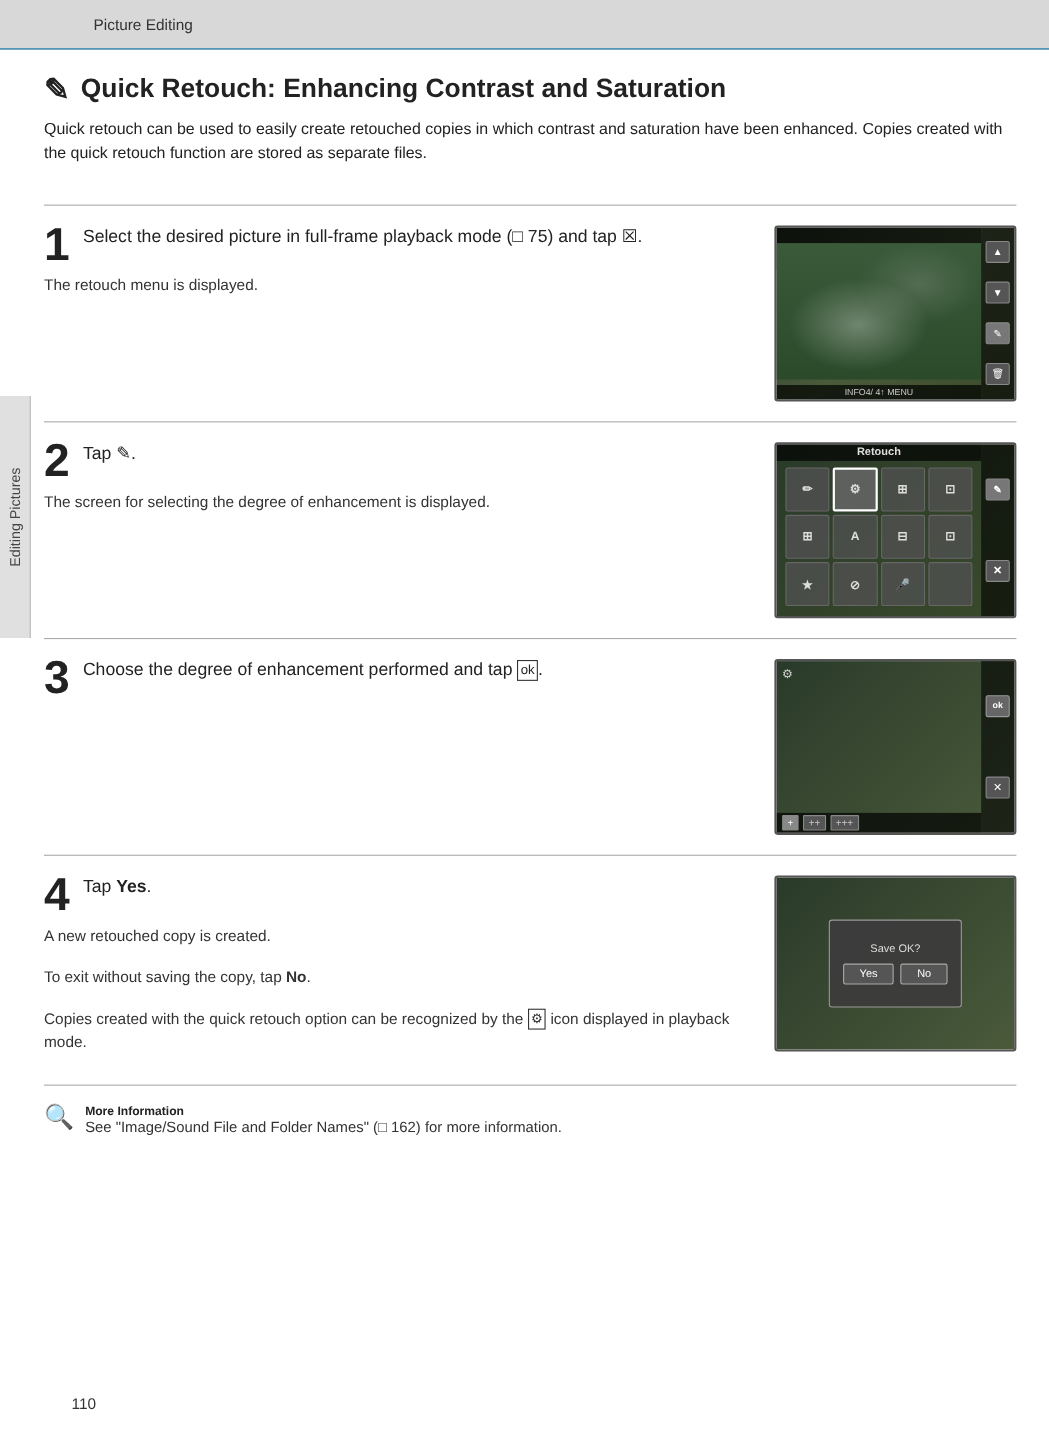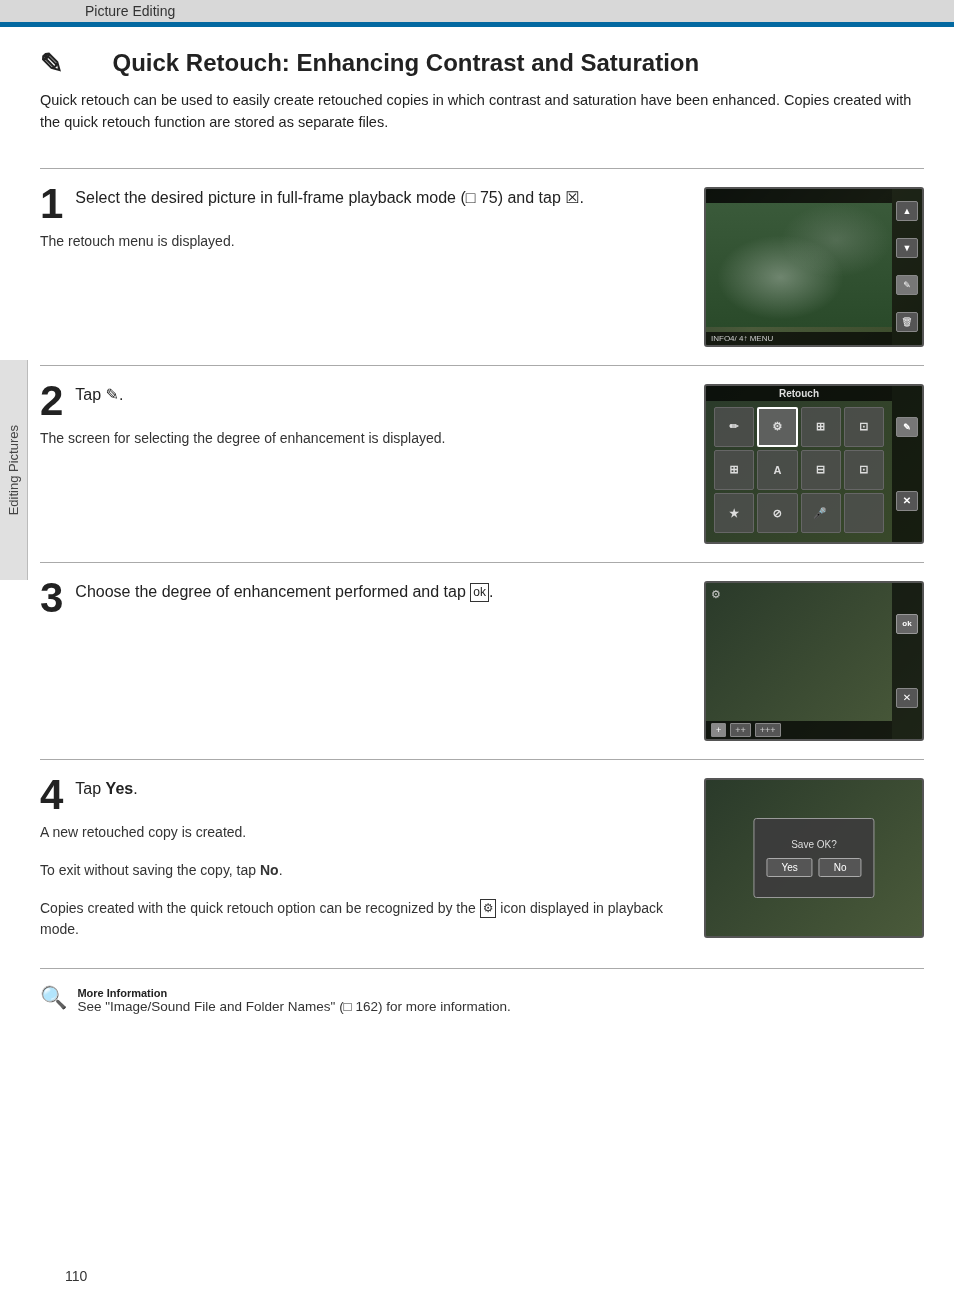--- a/index.html
+++ b/index.html
@@ -9,24 +9,24 @@
       width: 954px;
       min-height: 1314px;
       position: relative;
       color: #222;
       font-size: 15px;
     }
 
     
     .header-bar {
       background: #d8d8d8;
-      padding: 3px 85px;
+      padding: 14px 85px;
       font-size: 14px;
       color: #333;
-      border-bottom: 5px solid #0369a1;
+      border-bottom: 1px solid #0369a1;
     }
 
     
     .side-tab {
       position: absolute;
       left: 0;
       top: 360px;
       width: 28px;
       height: 220px;
       background: #e0e0e0;
@@ -58,21 +58,20 @@
       margin-bottom: 10px;
     }
     .title-icon {
       font-size: 28px;
       font-weight: bold;
     }
     .main-title {
       font-size: 24px;
       font-weight: bold;
       line-height: 1.2;
-      margin-left: 39px;
     }
 
     
     .intro-text {
       font-size: 14.5px;
       line-height: 1.5;
       margin-bottom: 34px;
       color: #222;
     }
 
@@ -167,21 +166,21 @@
       background: #777;
     }
     .screen1-bottom-bar {
       position: absolute;
       bottom: 0; left: 0; right: 30px;
       background: rgba(0,0,0,0.7);
       padding: 2px 5px;
       font-size: 8px;
       color: #ccc;
       display: flex;
-      justify-content: flex-start;
+      justify-content: center;
       align-items: center;
     }
     .screen1-flowers {
       position: absolute;
       top: 14px; left: 0; right: 30px; bottom: 18px;
       background:
         radial-gradient(ellipse at 40% 60%, rgba(255,255,255,0.3) 0%, transparent 40%),
         radial-gradient(ellipse at 70% 30%, rgba(200,200,200,0.2) 0%, transparent 30%),
         linear-gradient(to bottom, #3a5a3a, #2a4a2a);
     }

